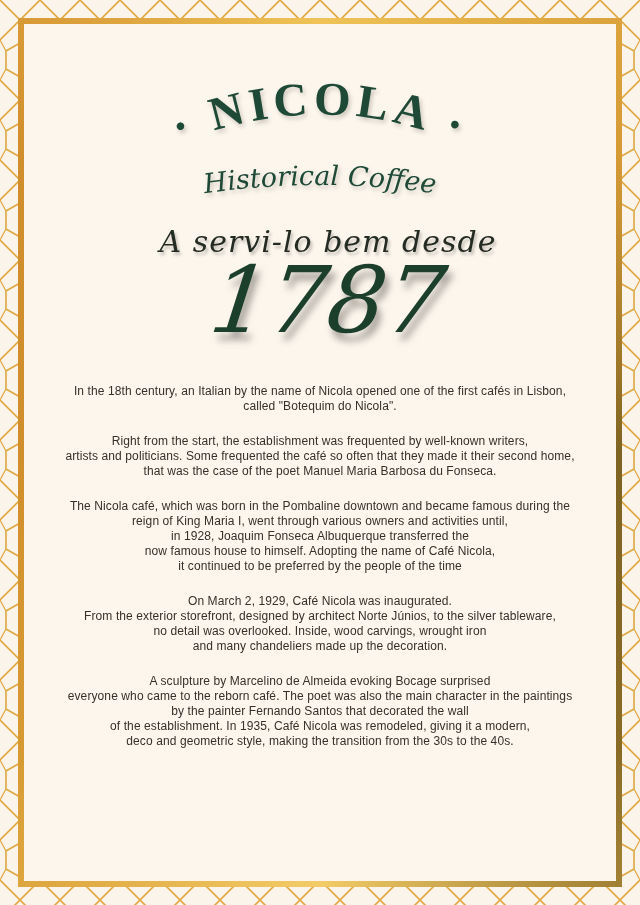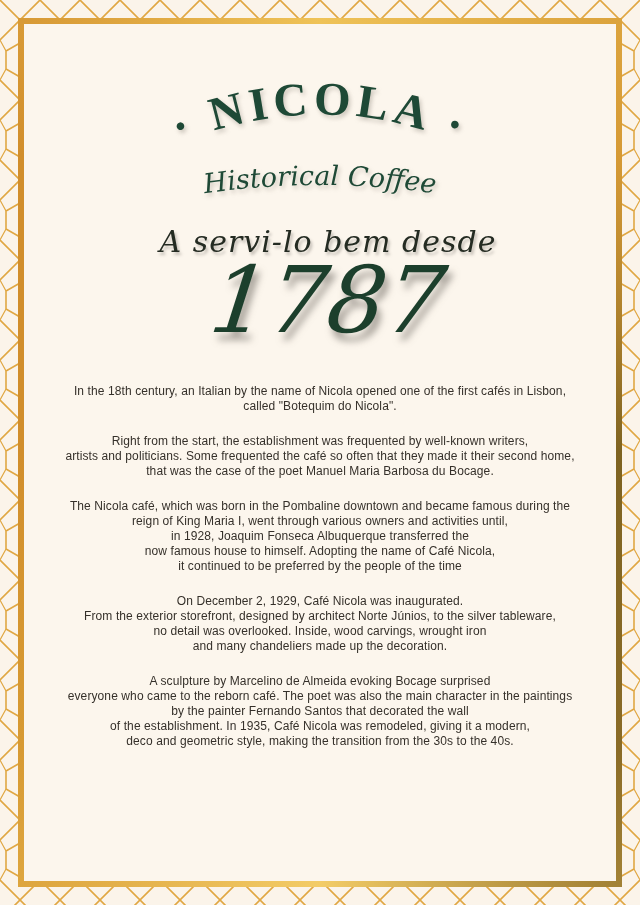--- a/index.html
+++ b/index.html
@@ -123,27 +123,27 @@
     <div class="hero">
       <div class="script-line">A servi-lo bem desde</div>
       <div class="year">1787</div>
     </div>
 
     <div class="copy">
       <p class="para">In the 18th century, an Italian by the name of Nicola opened one of the first cafés in Lisbon,
 called "Botequim do Nicola".</p>
       <p class="para">Right from the start, the establishment was frequented by well-known writers,
 artists and politicians. Some frequented the café so often that they made it their second home,
-that was the case of the poet Manuel Maria Barbosa du Bocage.</p>
+that was the case of the poet Manuel Maria Barbosa du Fonseca.</p>
       <p class="para">The Nicola café, which was born in the Pombaline downtown and became famous during the
 reign of King Maria I, went through various owners and activities until,
 in 1928, Joaquim Fonseca Albuquerque transferred the
 now famous house to himself. Adopting the name of Café Nicola,
 it continued to be preferred by the people of the time</p>
-      <p class="para">On December 2, 1929, Café Nicola was inaugurated.
+      <p class="para">On March 2, 1929, Café Nicola was inaugurated.
 From the exterior storefront, designed by architect Norte Júnios, to the silver tableware,
 no detail was overlooked. Inside, wood carvings, wrought iron
 and many chandeliers made up the decoration.</p>
       <p class="para">A sculpture by Marcelino de Almeida evoking Bocage surprised
 everyone who came to the reborn café. The poet was also the main character in the paintings
 by the painter Fernando Santos that decorated the wall
 of the establishment. In 1935, Café Nicola was remodeled, giving it a modern,
 deco and geometric style, making the transition from the 30s to the 40s.</p>
     </div>
 

